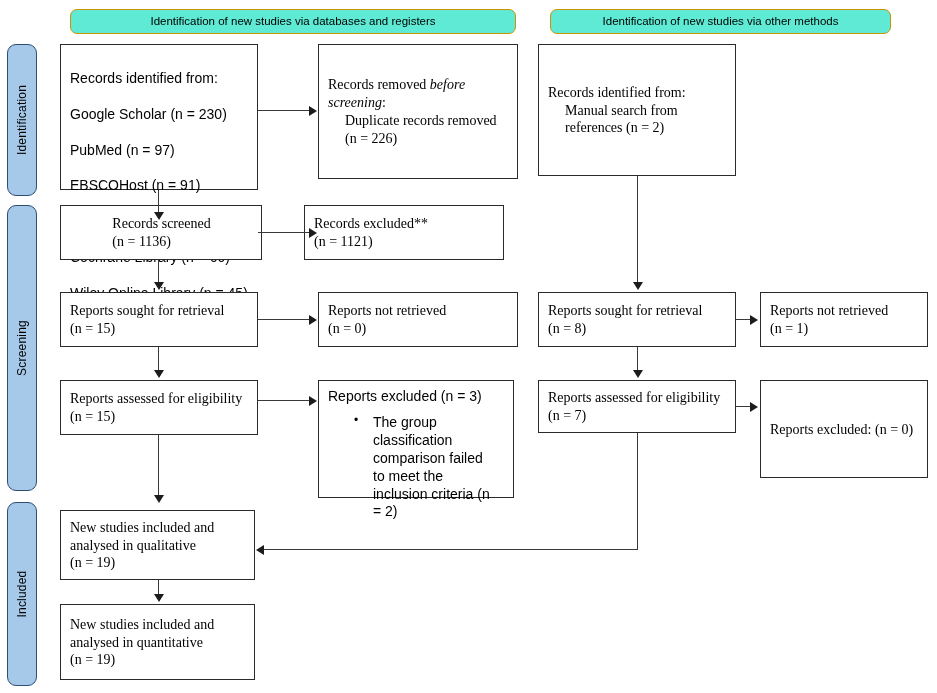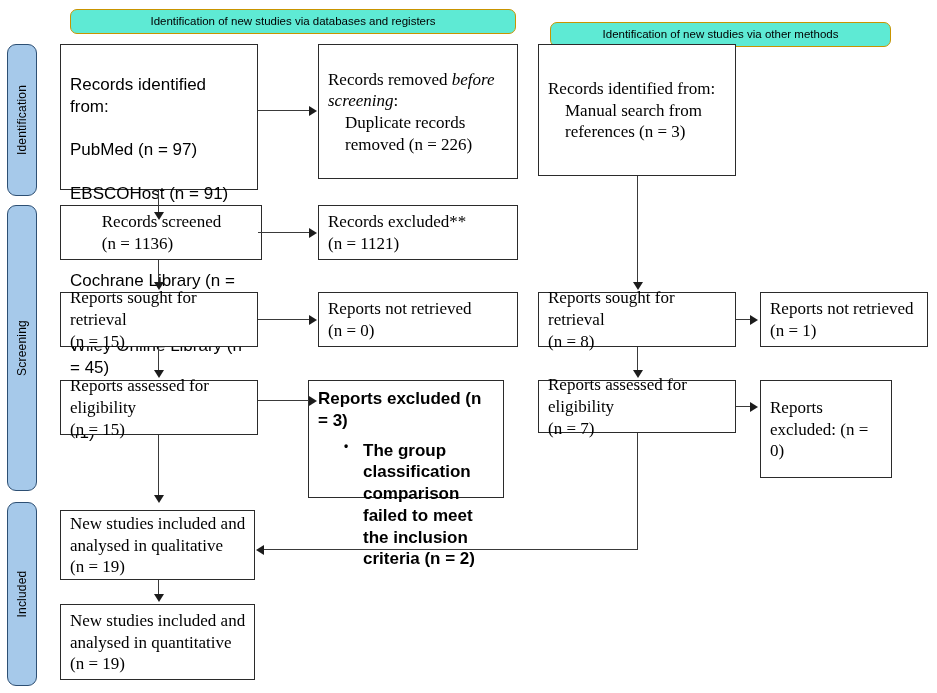--- a/index.html
+++ b/index.html
@@ -52,21 +52,21 @@
     color: #000;
     letter-spacing: 0.2px;
   }
   
   .box {
     position: absolute;
     background: #ffffff;
     border: 1.4px solid #2b2b2b;
     box-sizing: border-box;
     padding: 7px 8px 6px 9px;
-    font-size: 17px;
+    font-size: 14px;
     line-height: 1.28;
     color: #000;
     white-space: pre-line;
   }
   .box.vcenter {
     display: flex;
     flex-direction: column;
     justify-content: center;
     font-family: Liberation Serif, serif;
   }
@@ -120,36 +120,37 @@
   }
 </style>
 </head>
 <body>
 
 <div id="diagram">
 
   <div class="hdr" style="left:58px; top:9px; width:446px; height:25px;">
     <span>Identification of new studies via databases and registers</span>
   </div>
-  <div class="hdr" style="left:538px; top:22px; width:341px; height:25px;">
+  <div class="hdr" style="left:538px; top:9px; width:341px; height:25px;">
     <span>Identification of new studies via other methods</span>
   </div>
 
   <div class="stage" style="left:7px; top:44px; width:30px; height:152px;">
     <span class="stage-label">Identification</span>
   </div>
   <div class="stage" style="left:7px; top:205px; width:30px; height:286px;">
     <span class="stage-label">Screening</span>
   </div>
   <div class="stage" style="left:7px; top:502px; width:30px; height:184px;">
     <span class="stage-label">Included</span>
   </div>
 
   <div class="box" style="left:60px; top:44px; width:198px; height:146px;">
     <div>Records identified from:</div>
+    <div>Google Scholar (n = 230)</div>
     <div>PubMed (n = 97)</div>
     <div>EBSCOHost (n = 91)</div>
     <div>ProQuest (n = 89)</div>
     <div>Cochrane Library (n = 60)</div>
     <div>Wiley Online Library (n = 45)</div>
     <div>SAGE Journals (n = 41)</div>
   </div>
 
   <div class="box vcenter" style="left:318px; top:44px; width:200px; height:135px;">
     <div style="white-space:normal;">
@@ -158,41 +159,41 @@
       <span class="indent">Duplicate records removed (n
 = 226)</span>
     </div>
   </div>
 
   <div class="box vcenter" style="left:60px; top:205px; width:202px; height:55px;align-items:center;">
     <div>Records screened
 (n = 1136)</div>
   </div>
 
-  <div class="box vcenter" style="left:318px; top:205px; width:200px; height:55px;">
+  <div class="box vcenter" style="left:304px; top:205px; width:200px; height:55px;">
     <div>Records excluded**
 (n = 1121)</div>
   </div>
 
   <div class="box vcenter" style="left:60px; top:292px; width:198px; height:55px;">
     <div>Reports sought for retrieval
 (n = 15)</div>
   </div>
 
   <div class="box vcenter" style="left:318px; top:292px; width:200px; height:55px;">
     <div>Reports not retrieved
 (n = 0)</div>
   </div>
 
   <div class="box vcenter" style="left:60px; top:380px; width:198px; height:55px;">
     <div>Reports assessed for eligibility
 (n = 15)</div>
   </div>
 
-  <div class="box" style="left:308px; top:380px; width:196px; height:118px; white-space:normal;font-weight:bold;">
+  <div class="box" style="left:318px; top:380px; width:196px; height:118px; white-space:normal;">
     <div>Reports excluded (n = 3)</div>
     <ul class="blist">
       <li>The group classification comparison failed to meet the inclusion criteria (n = 2)</li>
     </ul>
   </div>
 
   <div class="box vcenter" style="left:60px; top:510px; width:195px; height:70px;">
     <div>New studies included and
 analysed in qualitative
 (n = 19)</div>
@@ -201,40 +202,40 @@
   <div class="box vcenter" style="left:60px; top:604px; width:195px; height:76px;">
     <div>New studies included and
 analysed in quantitative
 (n = 19)</div>
   </div>
 
   <div class="box vcenter" style="left:538px; top:44px; width:198px; height:132px;">
     <div>
       <span>Records identified from:</span>
       <span class="indent">Manual search from
-references (n = 3)</span>
+references (n = 2)</span>
     </div>
   </div>
 
   <div class="box vcenter" style="left:538px; top:292px; width:198px; height:55px;">
     <div>Reports sought for retrieval
 (n = 8)</div>
   </div>
 
   <div class="box vcenter" style="left:760px; top:292px; width:168px; height:55px;">
     <div>Reports not retrieved
 (n = 1)</div>
   </div>
 
   <div class="box vcenter" style="left:538px; top:380px; width:198px; height:53px;">
     <div>Reports assessed for eligibility
 (n = 7)</div>
   </div>
 
-  <div class="box vcenter" style="left:760px; top:380px; width:132px; height:98px;justify-content:center;">
+  <div class="box vcenter" style="left:760px; top:380px; width:168px; height:98px;justify-content:center;">
     <div>Reports excluded: (n = 0)</div>
   </div>
 
   <div class="ln h" style="left:258px; top:110px; width:52px;"></div>
   <div class="arw right" style="left:309px; top:106px;"></div>
 
   <div class="ln v" style="left:158px; top:190px; height:24px;"></div>
   <div class="arw down" style="left:154px; top:212px;"></div>
 
   <div class="ln h" style="left:258px; top:232px; width:52px;"></div>

